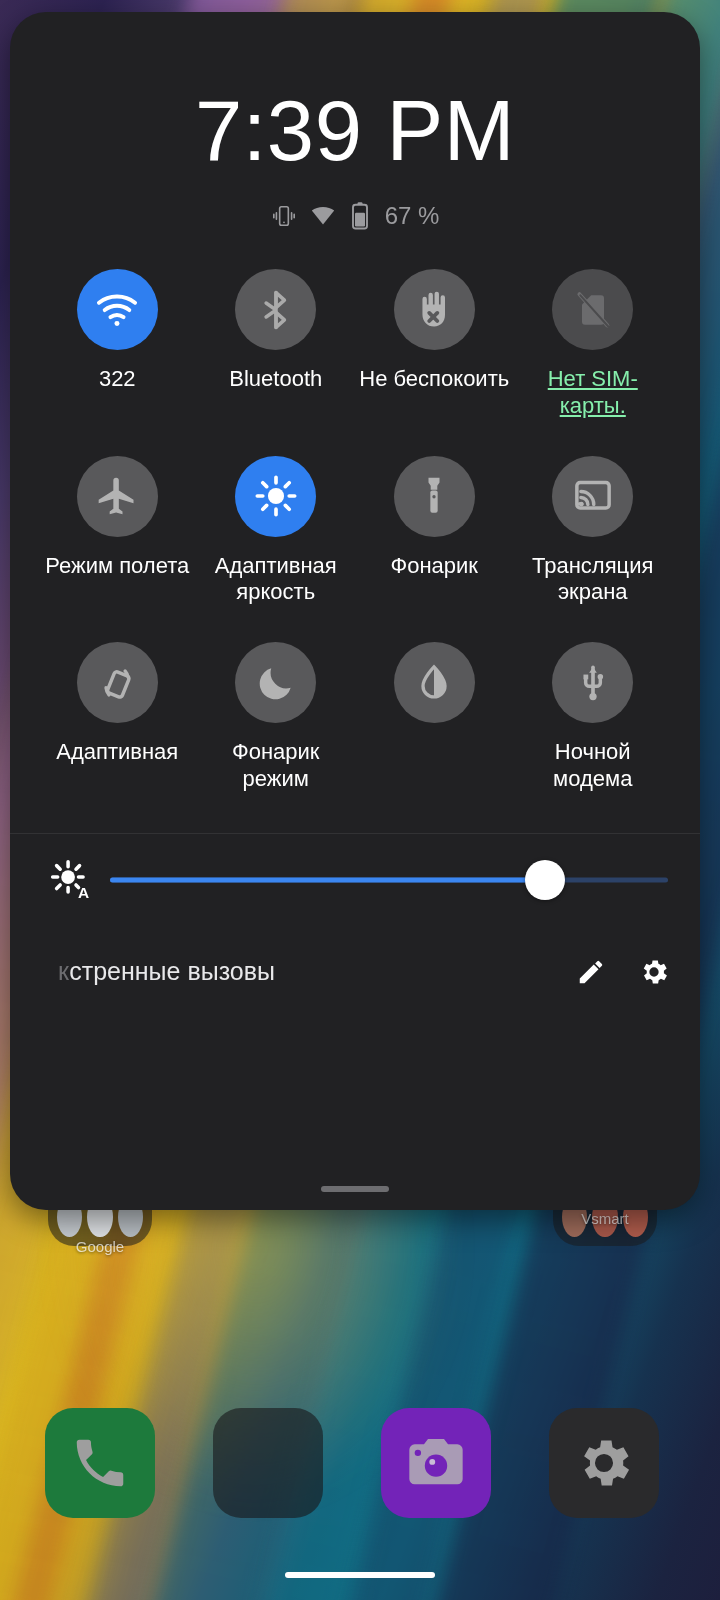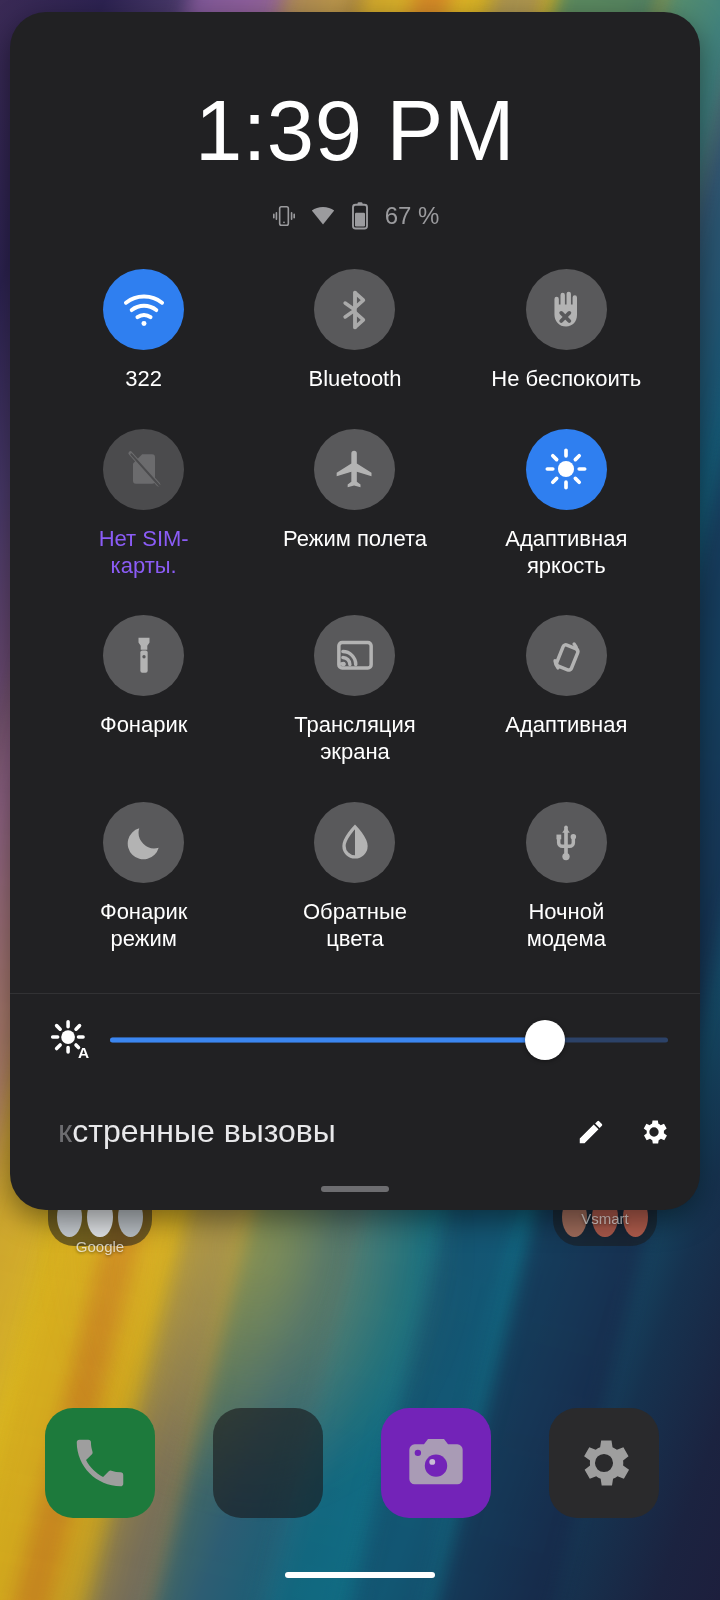--- a/index.html
+++ b/index.html
@@ -91,37 +91,37 @@
   .status-row {
     display: flex; align-items: center; justify-content: center;
     gap: 12px; margin-top: 28px; color: #9b9b9e;
   }
   .status-row svg { display: block; }
   .battery-pct { font-size: 24px; color: #9b9b9e; margin-left: 2px; }
 
   
   .tiles {
     margin-top: 38px; padding: 0 28px;
-    display: grid; grid-template-columns: repeat(3, 1fr);
+    display: grid; grid-template-columns: repeat(4, 1fr);
     row-gap: 36px;
   }
   .tile { display: flex; flex-direction: column; align-items: center; }
   .tile-circle {
     width: 81px; height: 81px; border-radius: 50%;
     display: flex; align-items: center; justify-content: center;
     background: #59595b;
   }
   .tile-circle.on  { background: #2f7ff0; }
   .tile-circle.off-dim { background: #4b4b4d; }
   .tile-circle svg { display: block; }
   .tile-label {
     margin-top: 16px; width: 152px; text-align: center;
     font-size: 22px; line-height: 1.22; color: #ffffff;
   }
-  .tile-label.dim { color: #8b5cf6; }
+  .tile-label.dim { color: #86efac; text-decoration: underline; }
 
   .divider { margin-top: 40px; height: 1px; background: #323234; }
 
   
   .brightness { display: flex; align-items: center; padding: 0 32px; height: 92px; }
   .bright-icon { width: 58px; display: flex; align-items: center; justify-content: center; }
   .slider-wrap { position: relative; flex: 1; height: 30px; margin-left: 10px; }
   .slider-track {
     position: absolute; top: 50%; left: 0; right: 0; height: 5px;
     transform: translateY(-50%); border-radius: 3px; background: #2c4268;
@@ -134,21 +134,21 @@
     position: absolute; top: 50%; width: 40px; height: 40px;
     transform: translate(-50%, -50%); border-radius: 50%; background: #ffffff;
     box-shadow: 0 1px 4px rgba(0,0,0,.4);
   }
 
   
   .qs-footer {
     display: flex; align-items: center; justify-content: space-between;
     padding: 0 30px; height: 72px; margin-top: 10px;
   }
-  .emergency { font-size: 32px; color: #e8e8ea; margin-left: 18px; }
+  .emergency { font-size: 25px; color: #e8e8ea; margin-left: 18px; }
   .emergency .clipped-first { color: #6d6d70; }
   .footer-icons { display: flex; align-items: center; gap: 32px; }
   .footer-icons svg { display: block; }
 
   .qs-handle {
     position: absolute; left: 50%; transform: translateX(-50%);
     bottom: 18px; width: 68px; height: 6px; border-radius: 3px; background: #6d6d70;
   }
 </style>
 </head>
@@ -218,21 +218,21 @@
     <svg width="62" height="62" viewBox="0 0 24 24">
       <path fill="#9e9e9e" d="M19.4 13a7.8 7.8 0 0 0 0-2l2.1-1.6-2-3.5-2.5 1a7.6 7.6 0 0 0-1.7-1l-.4-2.6h-4l-.4 2.6c-.6.2-1.2.6-1.7 1l-2.5-1-2 3.5L6.6 11a7.8 7.8 0 0 0 0 2l-2.1 1.6 2 3.5 2.5-1c.5.4 1.1.8 1.7 1l.4 2.6h4l.4-2.6c.6-.2 1.2-.6 1.7-1l2.5 1 2-3.5-2.3-1.6zM12 15.5A3.5 3.5 0 1 1 15.5 12 3.5 3.5 0 0 1 12 15.5z"></path>
     </svg>
   </div>
 
   <div class="home-indicator"></div>
 
   <div id="qs-panel">
 
     <div class="clock">
-      <div class="clock-time">1:39 PM</div>
+      <div class="clock-time">7:39 PM</div>
     </div>
 
     <div class="status-row">
       <svg width="26" height="30" viewBox="0 0 24 24">
         <rect x="8" y="3.5" width="8" height="17" rx="1.6" fill="none" stroke="#9b9b9e" stroke-width="1.5"></rect>
         <circle cx="12" cy="17.8" r=".8" fill="#9b9b9e"></circle>
         <path d="M5 9v6M2.6 10.5v3M19 9v6M21.4 10.5v3" stroke="#9b9b9e" stroke-width="1.5" stroke-linecap="round"></path>
       </svg>
       <svg width="28" height="28" viewBox="0 0 24 24">
         <path d="M12 19.2l9.6-12C19 5.3 15.7 4.2 12 4.2S5 5.3 2.4 7.2l9.6 12z" fill="#9b9b9e"></path>
@@ -356,21 +356,20 @@
         <div class="tile-label">Фонарик режим</div>
       </div>
 
       <div class="tile">
         <div class="tile-circle">
           <svg width="44" height="44" viewBox="0 0 24 24">
             <path d="M12 3.2C12 3.2 6 9.4 6 13.6a6 6 0 0 0 12 0C18 9.4 12 3.2 12 3.2z" fill="none" stroke="#b3b3b3" stroke-width="1.8"></path>
             <path d="M12 3.6v16a6 6 0 0 0 6-6c0-4-6-10-6-10z" fill="#b3b3b3"></path>
           </svg>
         </div>
-        <div class="tile-label">Обратные цвета</div>
       </div>
 
       <div class="tile">
         <div class="tile-circle">
           <svg width="44" height="44" viewBox="0 0 24 24">
             <path d="M12 3.4v14.2" stroke="#b3b3b3" stroke-width="2" stroke-linecap="round"></path>
             <path d="M12 3.4l-2.1 3h4.2l-2.1-3z" fill="#b3b3b3"></path>
             <circle cx="12" cy="19.4" r="2" fill="#b3b3b3"></circle>
             <path d="M8 9.2v2.6c0 1.1.9 2 2 2h4c1.1 0 2-.9 2-2V9.2" fill="none" stroke="#b3b3b3" stroke-width="1.9" stroke-linecap="round"></path>
             <rect x="6.8" y="7.4" width="2.6" height="2.6" fill="#b3b3b3"></rect>

